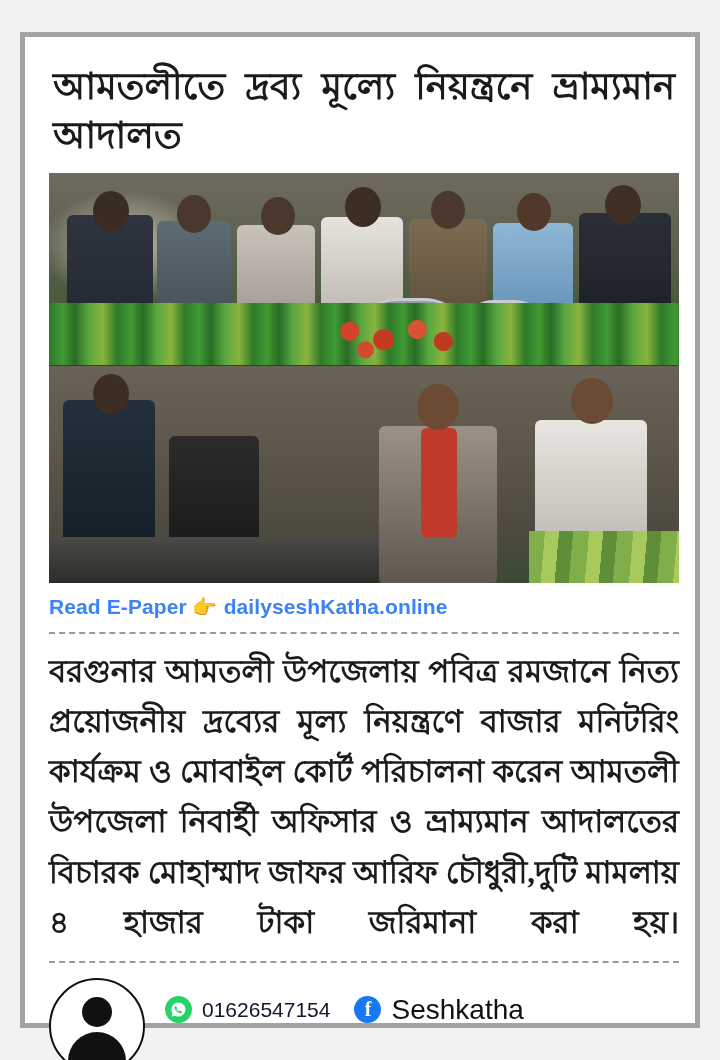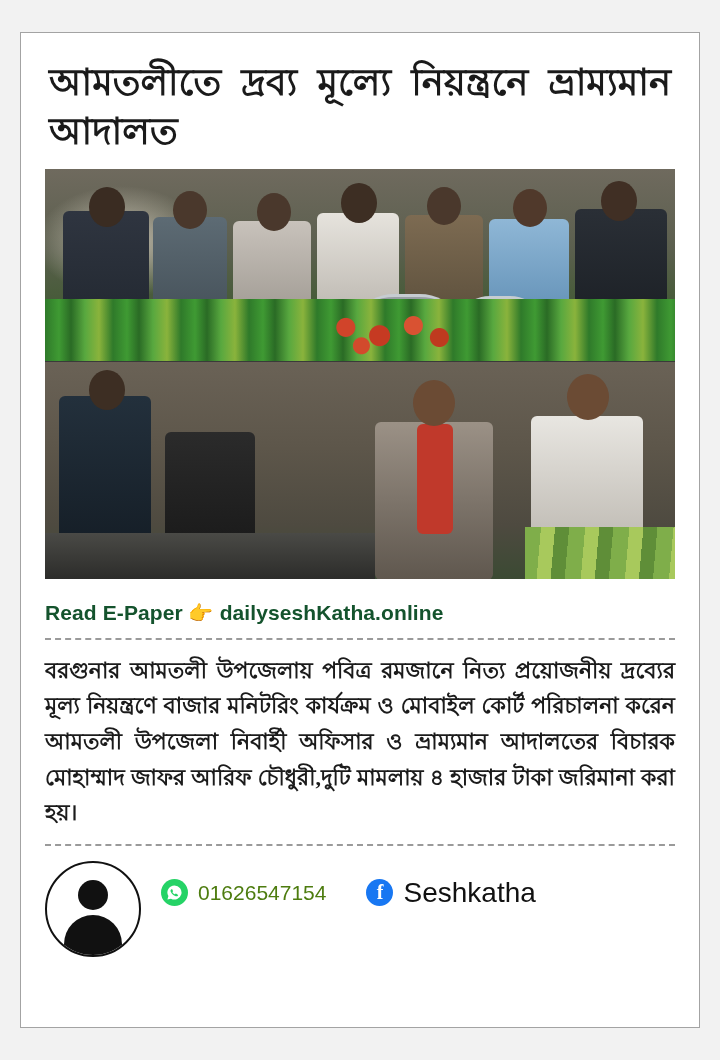--- a/index.html
+++ b/index.html
@@ -15,21 +15,21 @@
     background: #f2f2f2;
     overflow: hidden;
   }
   .card {
     position: absolute;
     left: 20px;
     top: 32px;
     width: 680px;
     height: 996px;
     background: #ffffff;
-    border: 1px solid #a3a3a3;
+    border: 5px solid #a3a3a3;
     box-sizing: border-box;
   }
   .inner {
     position: absolute;
     left: 24px;
     top: 26px;
     width: 630px;
   }
   .headline {
     font-family: "Liberation Serif", serif;
@@ -96,36 +96,36 @@
       radial-gradient(circle at 28% 80%, #d24a2c 0 8px, transparent 9px);
   }
   .pan {
     position: absolute;
     width: 88px; height: 34px;
     background: linear-gradient(180deg, #9aa0a6, #5f6569);
     border-radius: 50% / 70%;
     border-top: 3px solid #c6ccd1;
   }
   .read-line {
-    margin-top: 22px;
+    margin-top: 12px;
     font-size: 21px;
     font-weight: bold;
-    color: #14532d;
+    color: #3b82f6;
     letter-spacing: .1px;
   }
   .read-line .emoji { font-size: 20px; }
   .dashes {
     height: 1px;
     border-top: 2px dashed #9a9a9a;
     margin: 13px 0 12px 0;
   }
   .body-text {
     font-family: "Liberation Serif", serif;
     font-weight: bold;
-    font-size: 22px;
+    font-size: 31px;
     line-height: 1.62;
     color: #1b1b1b;
     text-align: justify;
     text-align-last: justify;
     margin: 0;
   }
   .footer {
     display: flex;
     align-items: flex-start;
     margin-top: 14px;
@@ -187,22 +187,22 @@
     width: 27px; height: 27px; border-radius: 50%;
     background: #1877F2;
     display: inline-flex; align-items: center; justify-content: center;
     flex: 0 0 auto;
     color: #fff; font-weight: bold; font-size: 20px;
     font-family: "Liberation Serif", serif;
     line-height: 1;
   }
   .fb span { transform: translateY(-1px); }
   .phone {
-    font-size: 21px; color: #4d7c0f; font-weight: normal;
-    margin-right: 30px;
+    font-size: 21px; color: #0f172a; font-weight: normal;
+    margin-right: 14px;
   }
   .fbname {
     font-size: 28px; color: #111;
   }
 </style>
 </head>
 <body>
 
 <div id="page">
   <div class="card">

